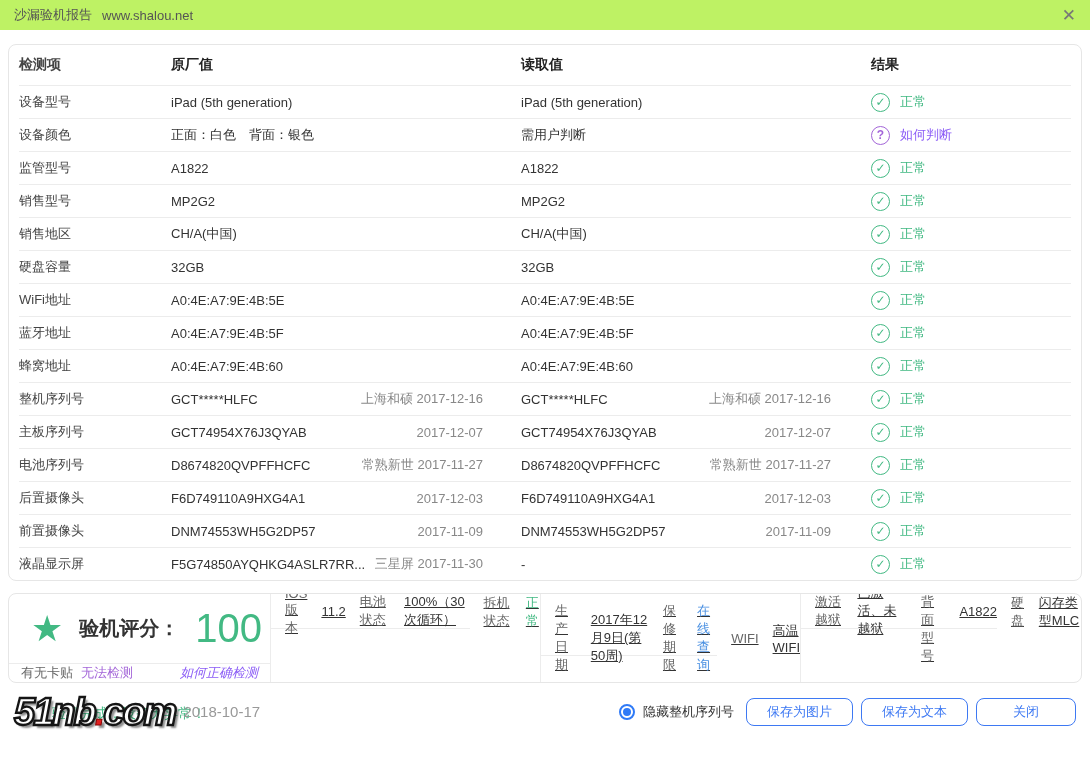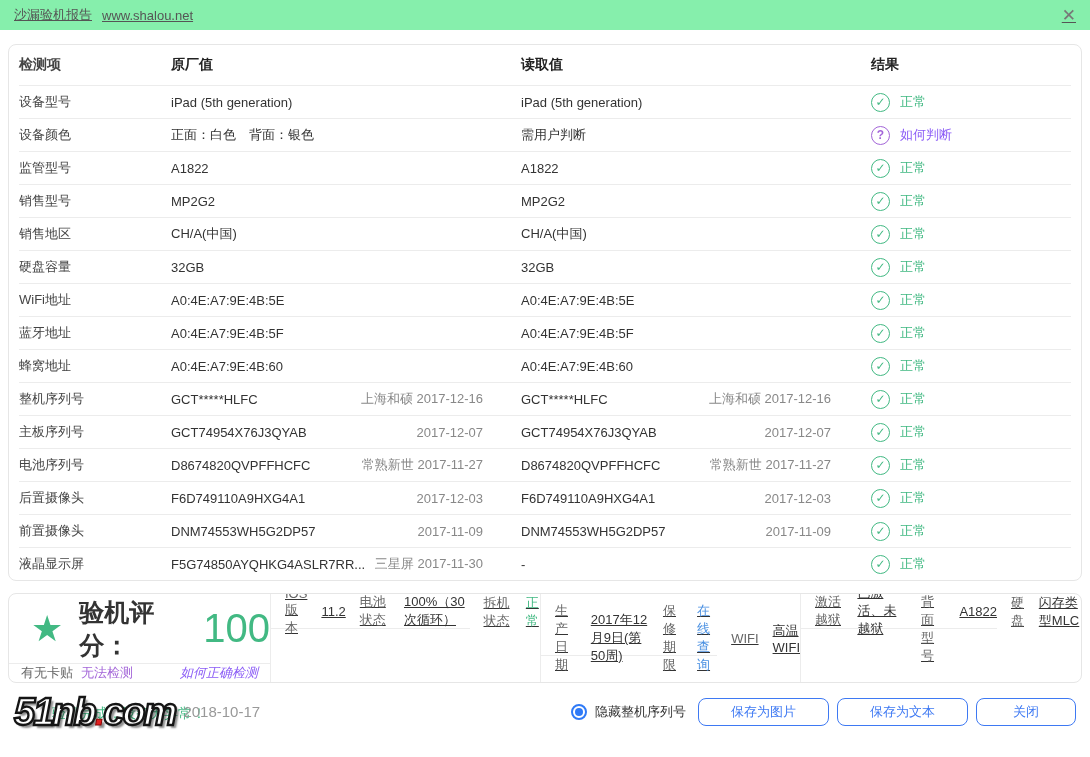--- a/index.html
+++ b/index.html
@@ -1,21 +1,21 @@
 <!DOCTYPE html>
 <html><head>
 <meta charset="utf-8">
 <style>
   * { margin:0; padding:0; box-sizing:border-box; }
   html,body { width:1090px; height:757px; background:#fff;
     font-family:"Liberation Sans","DejaVu Sans",sans-serif; color:#333; overflow:hidden; }
 
   
-  .titlebar { height:30px; background:#86efac; display:flex; align-items:center;
-    padding:0 14px; font-size:13px; color:#555;text-decoration:underline; }
+  .titlebar { height:30px; background:#bef264; display:flex; align-items:center;
+    padding:0 14px; font-size:13px; color:#555; }
   .titlebar .tb-title { margin-right:10px; }
   .titlebar .tb-url { color:#555; }
   .close-btn { margin-left:auto; color:#777; font-size:17px; line-height:1; cursor:pointer; }
 
   
   .panel { margin:14px 8px 0; border:1px solid #e6e6e6; border-radius:8px; padding:0 10px; }
   .thead { display:flex; align-items:center; height:40px; font-size:14px; font-weight:bold; color:#222; }
   .trow  { display:flex; align-items:center; height:33px; font-size:13px; border-top:1px solid #ececec; }
   .col-item    { flex:0 0 152px; color:#444; }
   .col-factory { flex:0 0 350px; display:flex; align-items:center; justify-content:space-between; padding-right:38px; }
@@ -30,21 +30,21 @@
   .st-icon.question { border-color:#a365d8; color:#a365d8; }
   .result-text { color:#42b983; }
   .result-text.purple { color:#8b5cf6; cursor:pointer; }
 
   
   .summary { display:flex; margin:12px 8px 0; border:1px solid #e6e6e6; border-radius:8px; overflow:hidden; }
   .score-cell { flex:0 0 262px; border-right:1px solid #ececec; display:flex; flex-direction:column; }
   .score-main { height:70px; display:flex; align-items:center; padding-left:22px; gap:16px;
     border-bottom:1px solid #ececec; }
   .star { color:#42b983; font-size:36px; line-height:1; }
-  .score-label { font-size:25px; font-weight:bold; color:#333; }
+  .score-label { font-size:20px; font-weight:bold; color:#333; }
   .score-value { font-size:40px; color:#42b983; }
   .score-sub { flex:1; display:flex; align-items:center; padding:0 12px; font-size:13px; gap:8px; }
   .sim-label { color:#666;text-align:right; }
   .sim-value { color:#a365d8; }
   .sim-link { margin-left:auto; color:#8b5cf6; cursor:pointer;font-style:italic; }
 
   .info-col { display:flex; flex-direction:row;text-decoration:underline; }
   .info-col.c1 { flex:0 0 270px; border-right:1px solid #ececec; }
   .info-col.c2 { flex:0 0 260px; border-right:1px solid #ececec;align-items:center; }
   .info-col.c3 { flex:1; }
@@ -65,21 +65,21 @@
   .logo .dot { color:#e02020; -webkit-text-stroke:1px #8a0000; }
   .report-date { margin-left:8px; color:#999; font-size:15px; position:relative; z-index:1; }
 
   .radio-group { margin-left:auto; display:flex; align-items:center; gap:8px; }
   .radio { width:16px; height:16px; border:2px solid #2f7af7; border-radius:50%;
     display:inline-flex; align-items:center; justify-content:center; cursor:pointer; }
   .radio .dot { width:8px; height:8px; background:#2f7af7; border-radius:50%; }
   .radio-label { font-size:13px; color:#333;text-align:center; }
   .btn { min-width:100px; height:28px; margin-left:8px; border:1px solid #3e79f3; border-radius:8px;
     background:#fff; color:#3e79f3; font-size:13px; display:inline-flex; align-items:center;
-    justify-content:center; padding:0 32px; cursor:pointer;
+    justify-content:center; padding:0 20px; cursor:pointer;
     font-family:"Liberation Sans","DejaVu Sans",sans-serif; }
 </style>
 </head>
 <body>
 
 <div class="titlebar">
   <span class="tb-title">沙漏验机报告</span>
   <span class="tb-url">www.shalou.net</span>
   <span class="close-btn">✕</span>
 </div>

